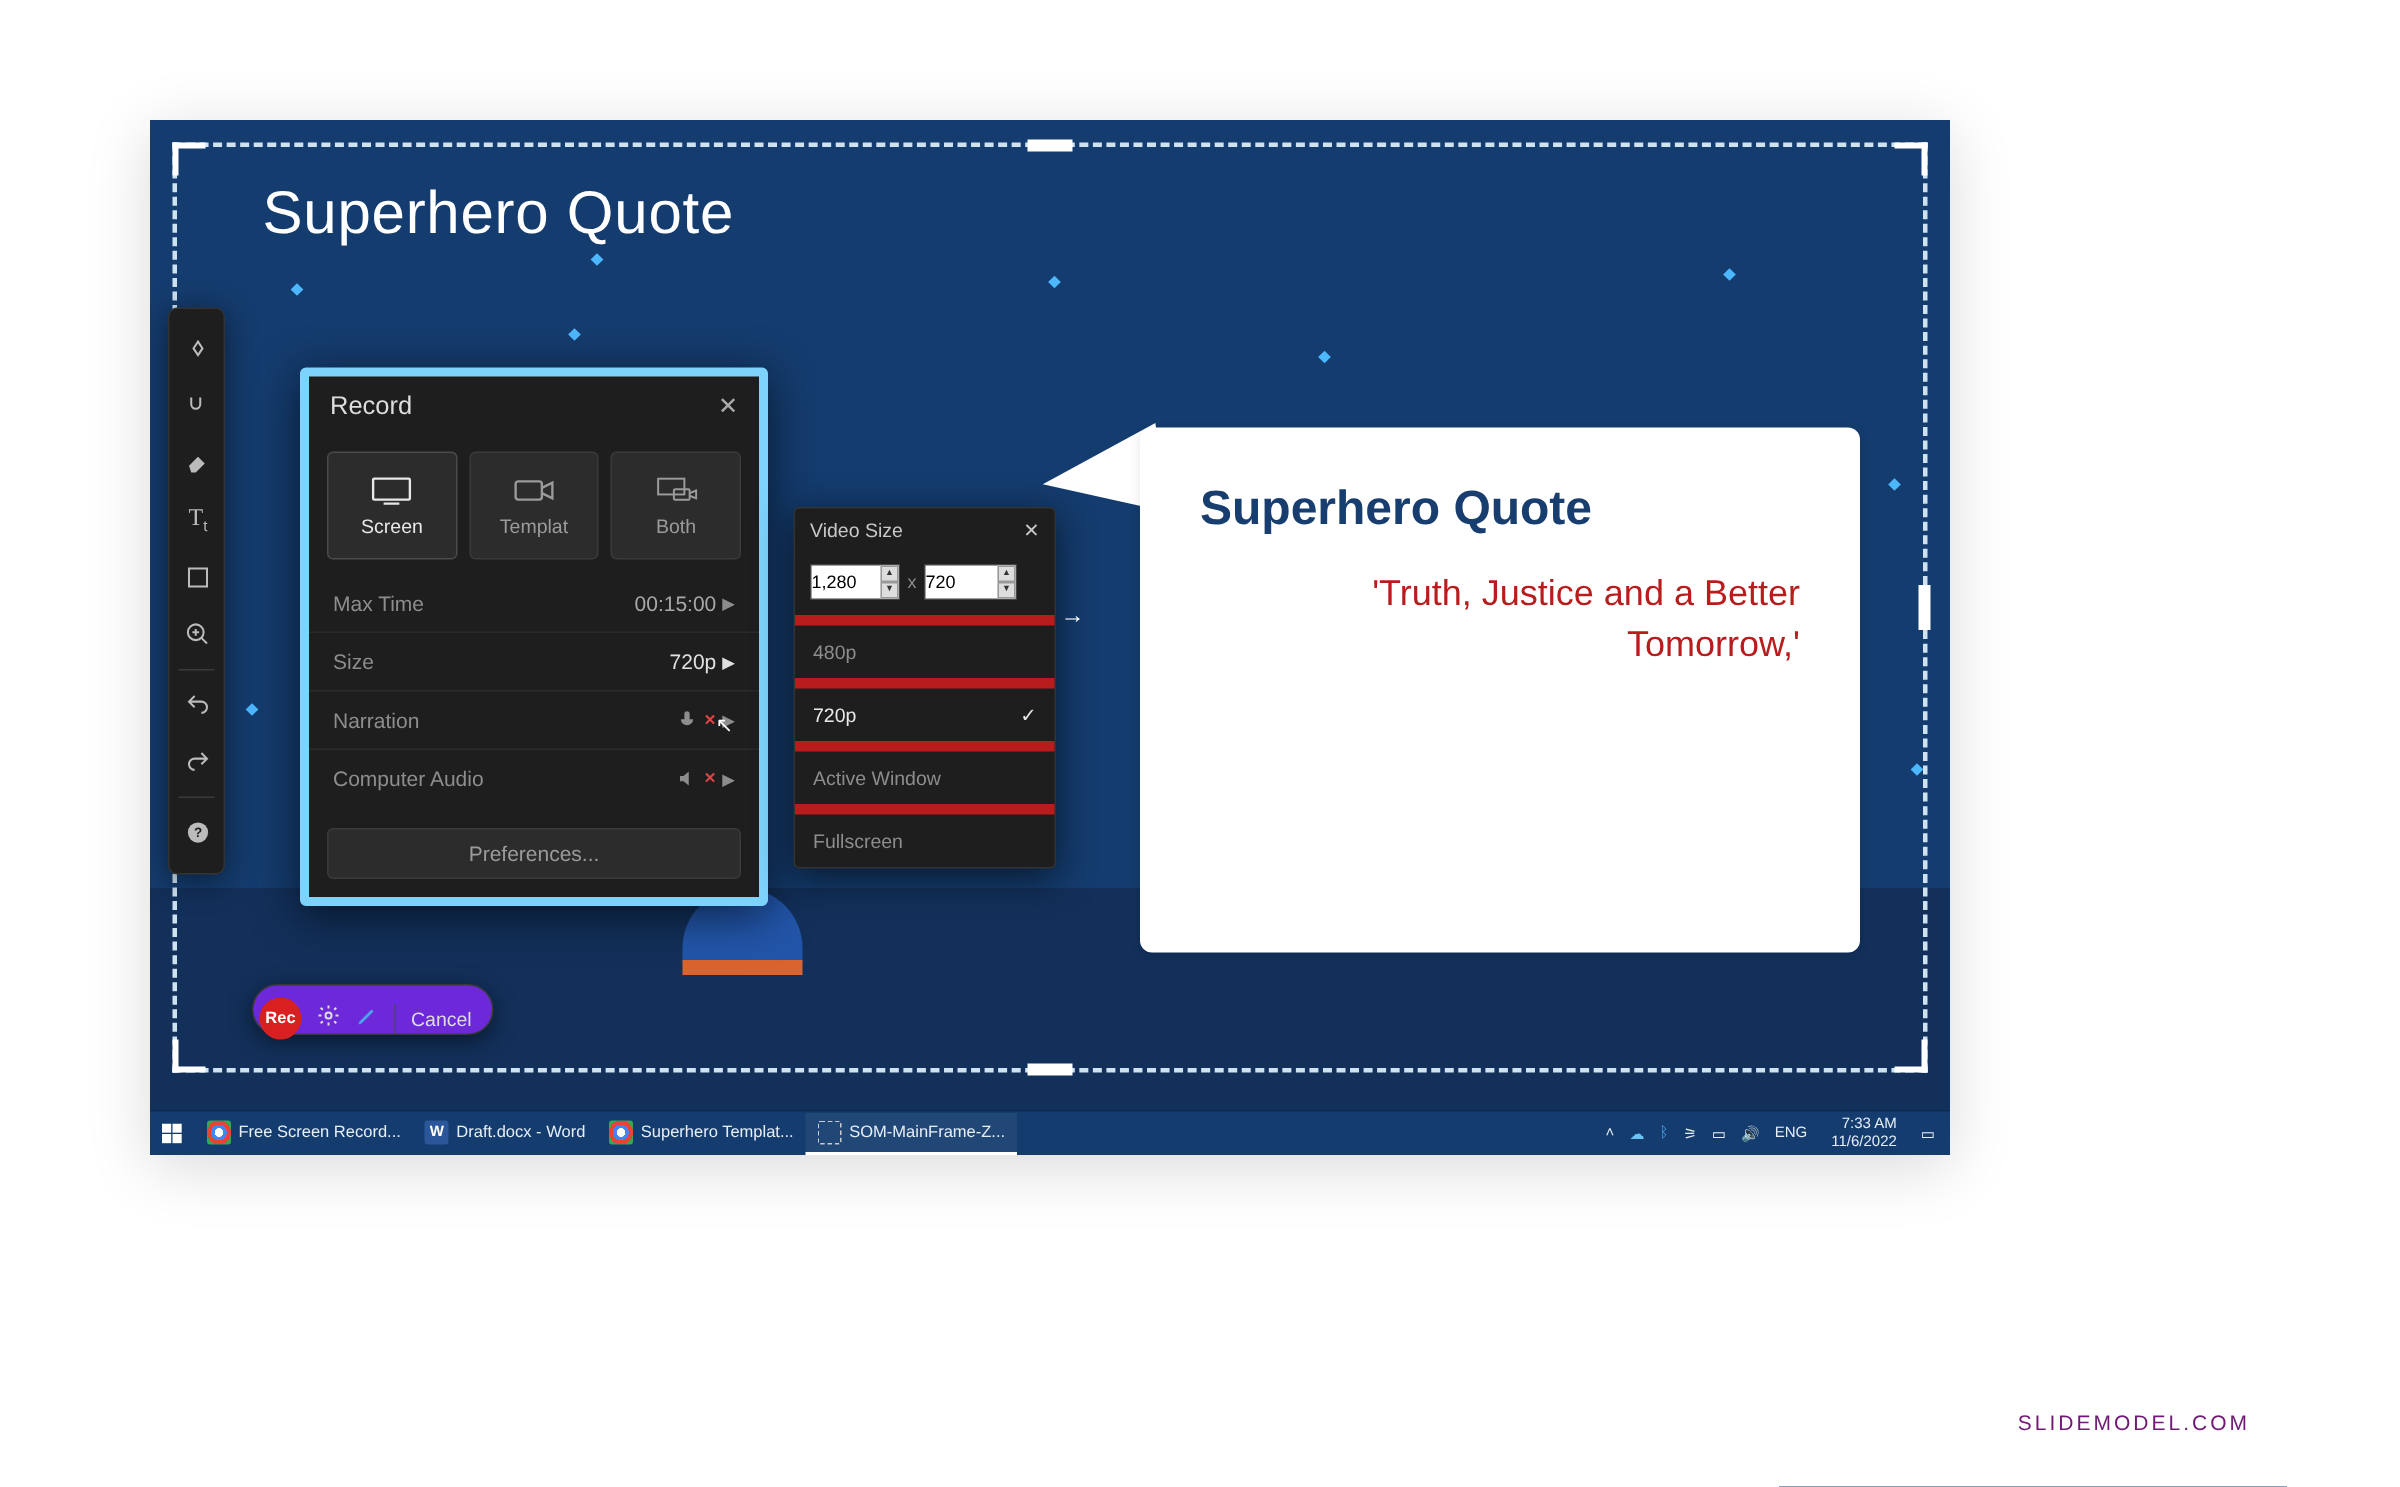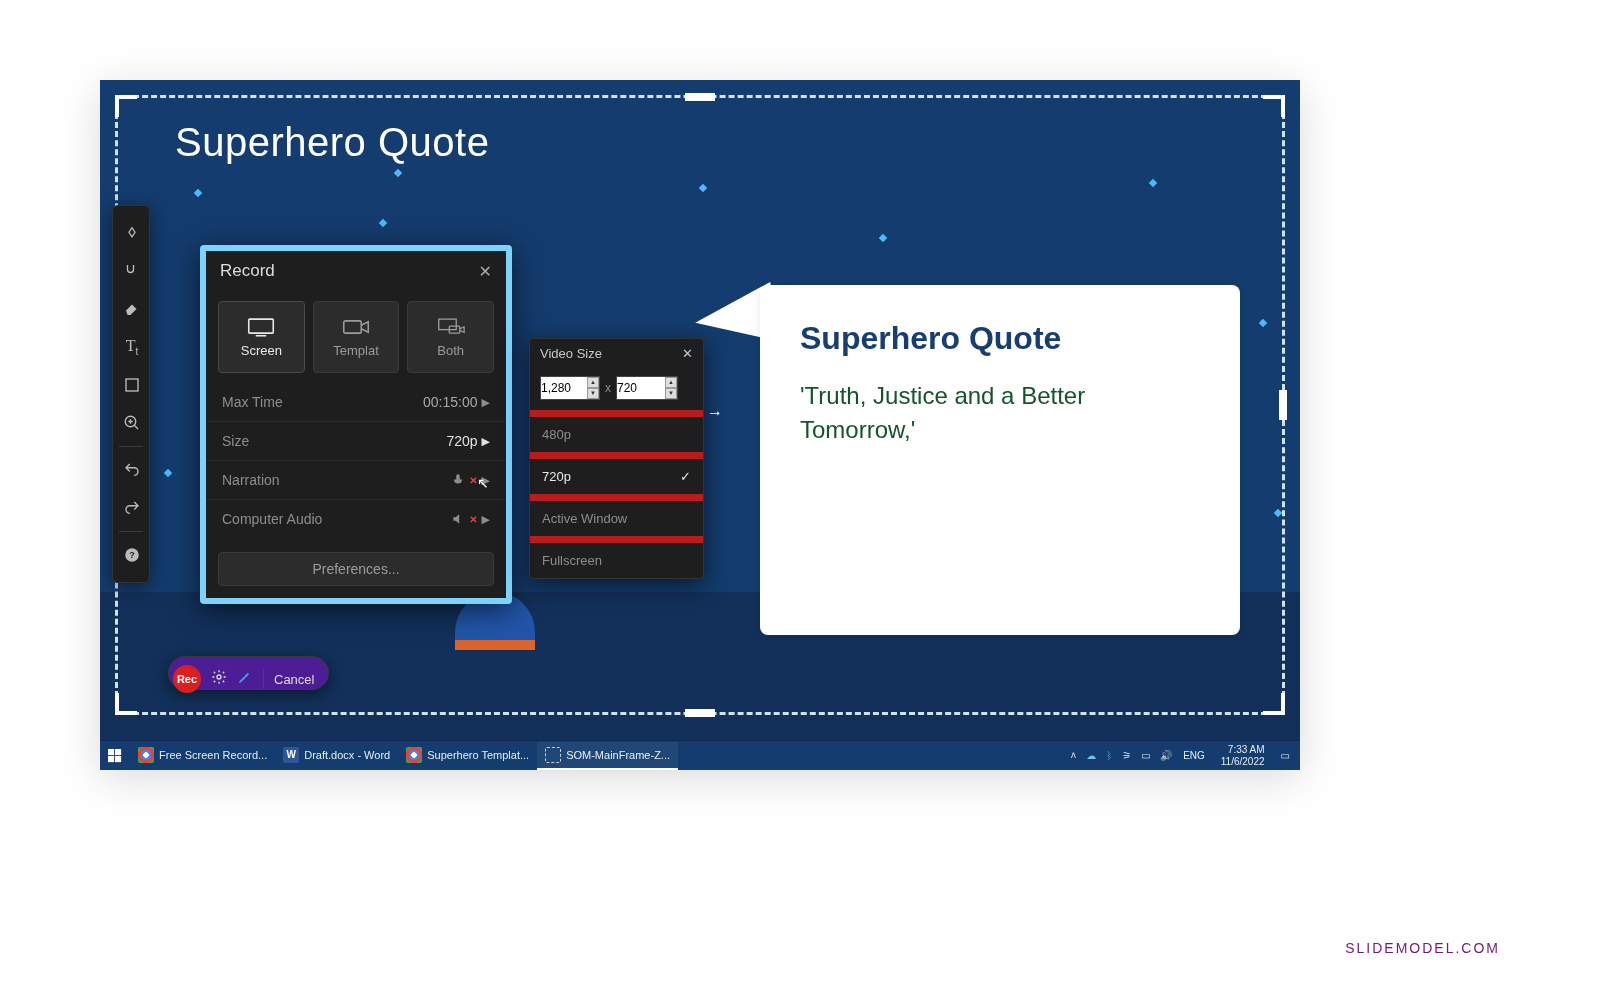--- a/index.html
+++ b/index.html
@@ -36,21 +36,21 @@
 .leg { position:absolute; width:34px; height:100px; background:#d9642d; }
 .leg.l { left:0; transform:skewX(4deg); }
 .leg.r { left:60px; transform:skewX(-4deg); }
 .torso { position:absolute; left:10px; bottom:100px; width:80px; height:50px; background:#2255a9; border-radius:40px 40px 0 0; }
 .belt { position:absolute; left:10px; bottom:92px; width:80px; height:10px; background:#d9642d; }
 
 
 .card { position:absolute; left:660px; top:205px; width:480px; height:350px; background:#fff; border-radius:8px; padding:35px 40px; box-shadow:0 2px 8px rgba(0,0,0,0.1); }
 .card-tail { position:absolute; left:555px; top:210px; width:0; height:0; border-left:40px solid transparent; border-right:80px solid #fff; border-top:30px solid transparent; border-bottom:30px solid transparent; transform:rotate(-8deg); }
 .card h2 { color:#173e6f; font-size:32px; font-weight:900; margin-bottom:22px; font-family:Arial,sans-serif; }
-.card p { color:#14532d; font-size:24px; line-height:1.4; }
+.card p { color:#b91c1c; font-size:24px; line-height:1.4;text-align:right; }
 
 
 .taskbar { position:absolute; left:0; right:0; bottom:0; height:30px; background:#143c6e; border-top:1px solid #0d2a52; display:flex; align-items:center; font-size:11px; color:#e6eef8; }
 .tb-start { width:30px; height:30px; display:flex; align-items:center; justify-content:center; }
 .tb-item { display:flex; align-items:center; gap:5px; padding:0 8px; height:28px; border-bottom:2px solid transparent; }
 .tb-item.active { background:rgba(255,255,255,0.06); border-bottom-color:#fff; }
 .tb-icon { width:16px; height:16px; border-radius:2px; }
 .tb-sys { margin-left:auto; display:flex; align-items:center; gap:10px; padding-right:10px; font-size:10px; }
 .tb-clock { text-align:right; line-height:1.2; font-size:10px; padding:0 6px; }
 
@@ -73,21 +73,21 @@
 .rec-row:first-of-type { border-top:none; }
 .rec-row .val { display:flex; align-items:center; gap:4px; color:#a8a8a8; }
 .chev { color:#8d8d8d; font-size:11px; }
 .chev.on { color:#e0e0e0; }
 .red-x { color:#e04444; font-size:10px; font-weight:bold; }
 .mic-icon,.spk-icon { display:inline-flex; }
 
 .rec-prefs { margin:10px 12px 12px; background:#2c2c2c; border:1px solid #3a3a3a; border-radius:4px; height:34px; display:flex; align-items:center; justify-content:center; color:#9b9b9b; font-size:14px; cursor:pointer; }
 
 
-.rec-bar { position:absolute; left:68px; top:576px; height:34px; background:#4c1d95; border:1px solid #3a3a3a; border-radius:18px; display:flex; align-items:center; gap:10px; padding:12px 14px 0 4px; box-shadow:0 4px 15px rgba(0,0,0,0.5); }
+.rec-bar { position:absolute; left:68px; top:576px; height:34px; background:#6d28d9; border:1px solid #3a3a3a; border-radius:18px; display:flex; align-items:center; gap:10px; padding:12px 14px 0 4px; box-shadow:0 4px 15px rgba(0,0,0,0.5); }
 .rec-btn { width:28px; height:28px; border-radius:50%; background:#d92020; color:#fff; font-size:11px; font-weight:bold; display:flex; align-items:center; justify-content:center; cursor:pointer; }
 .bar-icon { color:#4aa3e8; cursor:pointer; }
 .bar-sep { width:1px; height:20px; background:#4a4a4a; }
 .bar-cancel { color:#ddd; font-size:13px; cursor:pointer; }
 
 
 .vsize { position:absolute; left:429px; top:258px; width:175px; background:#1e1e1e; border:1px solid #333; border-radius:4px; box-shadow:0 6px 25px rgba(0,0,0,0.6); }
 .vs-head { display:flex; align-items:center; justify-content:space-between; padding:7px 10px; color:#c8c8c8; font-size:13px; }
 .vs-inputs { display:flex; align-items:center; gap:5px; padding:8px 10px 10px; }
 .vs-inp { width:60px; height:24px; background:#fff; border:1px solid #444; display:flex; align-items:center; }

